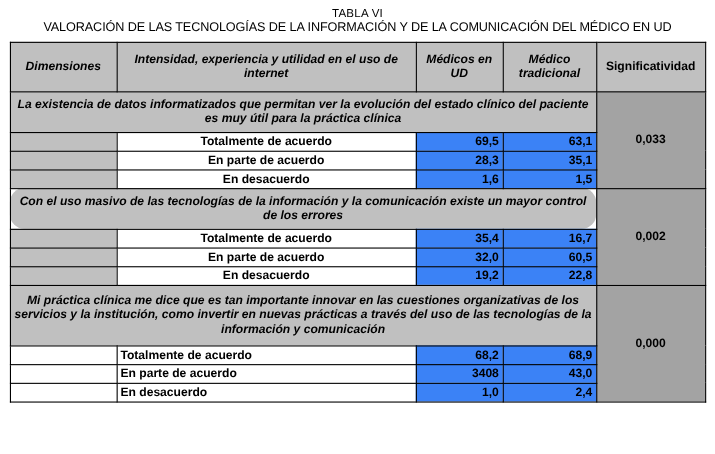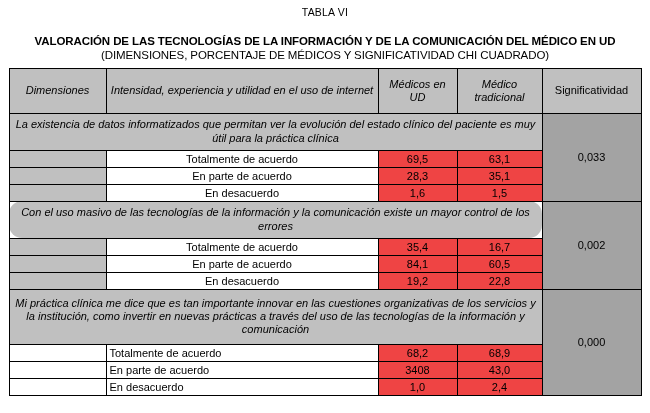--- a/index.html
+++ b/index.html
@@ -25,32 +25,32 @@
     text-align: center;
     line-height: 1.18;
   }
   .title-small {
     font-size: 10.5px;
     letter-spacing: 0.2px;
   }
   .title-main {
     font-size: 11.5px;
     letter-spacing: -0.1px;
-    margin-top: 17px;
-    font-weight: bold;
+    margin-top: 1px;
   }
   .title-sub {
     font-size: 11.5px;
     letter-spacing: -0.1px;
   }
   table.vi {
     margin: 5px auto 0 auto;
     border-collapse: collapse;
     width: 632px;
     table-layout: fixed;
+    font-weight: bold;
   }
   table.vi td {
     border: 1px solid #000000;
     padding: 2px 3px;
     font-size: 11px;
     vertical-align: middle;
   }
   .col-dim { width: 97px; }
   .col-item { width: 272px; }
   .col-ud  { width: 79px; }
@@ -86,37 +86,36 @@
   .opt {
     text-align: center;
     background: #ffffff;
   }
   .opt-left {
     text-align: left;
     background: #ffffff;
     padding-left: 5px;
   }
   .num {
-    text-align: center;
+    text-align: right;
     padding-left: 7px;
-    background: #ef4444;
+    background: #3b82f6;
   }
   .blank {
     background: #ffffff;
   }
 </style>
 </head>
 <body>
 
 <div class="page">
 
   <div class="title-block">
     <div class="title-small">TABLA VI</div>
     <div class="title-main">VALORACIÓN DE LAS TECNOLOGÍAS DE LA INFORMACIÓN Y DE LA COMUNICACIÓN DEL MÉDICO EN UD</div>
-    <div class="title-sub">(DIMENSIONES, PORCENTAJE DE MÉDICOS Y SIGNIFICATIVIDAD CHI CUADRADO)</div>
   </div>
 
   <table class="vi">
     <colgroup>
       <col class="col-dim">
       <col class="col-item">
       <col class="col-ud">
       <col class="col-trad">
       <col class="col-sig">
     </colgroup>
@@ -158,21 +157,21 @@
       </tr>
       <tr>
         <td class="grey">&nbsp;</td>
         <td class="opt">Totalmente de acuerdo</td>
         <td class="num">35,4</td>
         <td class="num">16,7</td>
       </tr>
       <tr>
         <td class="grey">&nbsp;</td>
         <td class="opt">En parte de acuerdo</td>
-        <td class="num">84,1</td>
+        <td class="num">32,0</td>
         <td class="num">60,5</td>
       </tr>
       <tr>
         <td class="grey">&nbsp;</td>
         <td class="opt">En desacuerdo</td>
         <td class="num">19,2</td>
         <td class="num">22,8</td>
       </tr>
 
       <tr>

